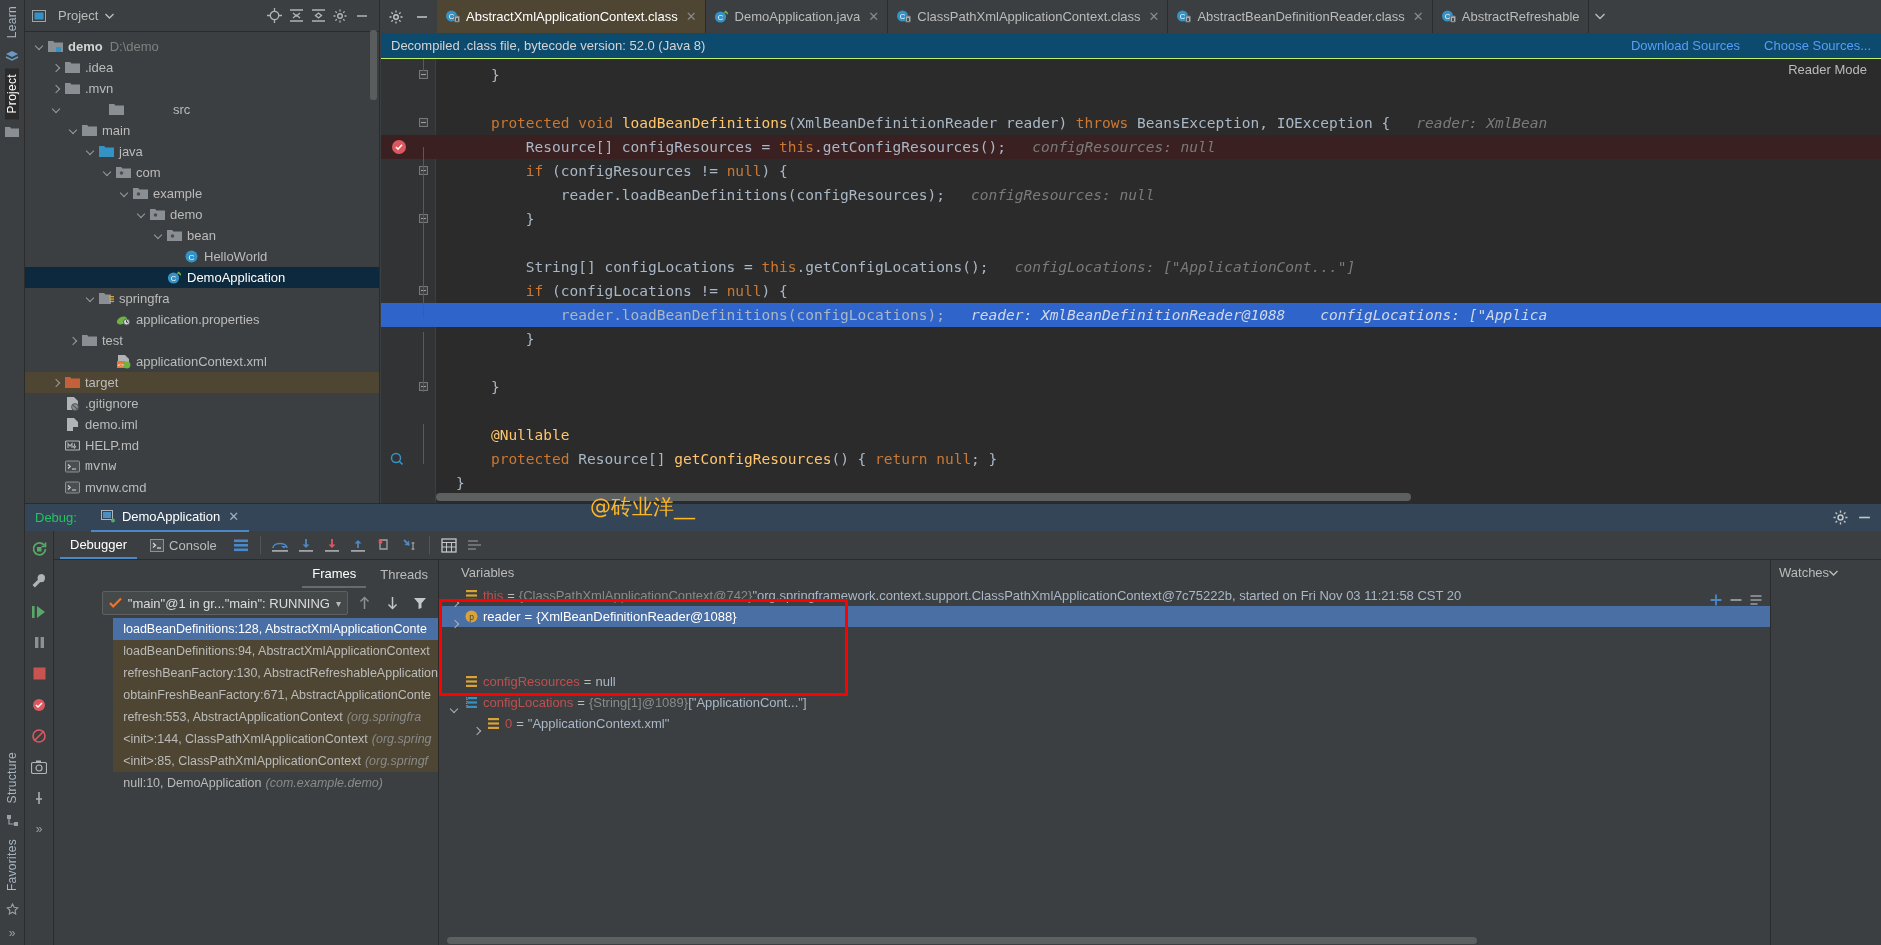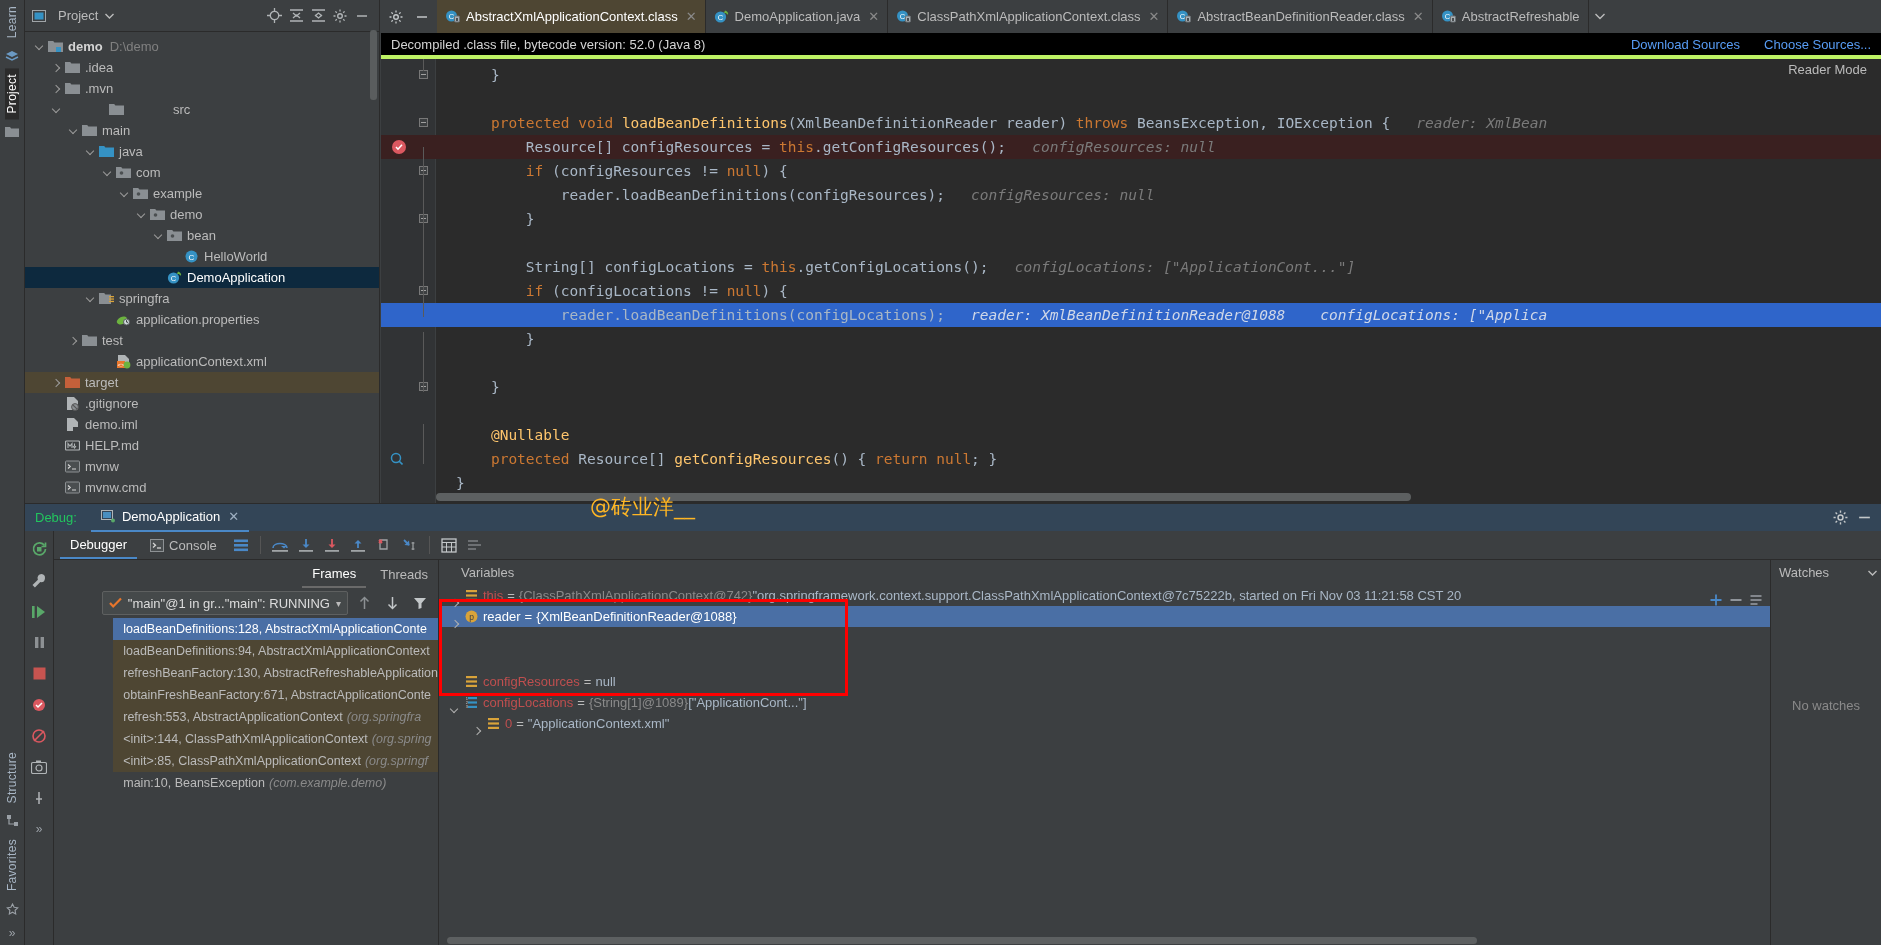--- a/index.html
+++ b/index.html
@@ -73,22 +73,22 @@
     display:flex; align-items:center; padding:0 8px 0 8px; gap:6px;
     font-size:13px; color:#bbbbbb; border-right:1px solid #2b2b2b; cursor:pointer;
     white-space:nowrap; max-width:300px;
   }
   .tab.active { background:#4e4633; color:#ffffff; }
   .tab-ico { width:15px;height:15px;flex:0 0 15px; display:flex;align-items:center;justify-content:center;}
   .tab-close { color:#8a8a8a; font-size:13px; margin-left:2px; }
   .tabs-chev { display:flex;align-items:center;padding:0 6px; }
 
   .notice-bar {
-    height:26px; background:#000000; display:flex; align-items:center;
-    padding:0 10px; font-size:13px; color:#d4d4d4; border-bottom:4px solid #bef264;
+    height:26px; background:#0c4a6e; display:flex; align-items:center;
+    padding:0 10px; font-size:13px; color:#d4d4d4; border-bottom:1px solid #bef264;
   }
   .notice-spacer { flex:1; }
   .notice-link { color:#589df6; margin-left:24px; cursor:pointer; font-size:13px; }
 
   .reader-mode {
     position:absolute; right:14px; top:62px; font-size:13px; color:#bbbbbb; z-index:5;
   }
 
   .code-wrap { position:relative; height:444px; background:#2b2b2b; overflow:hidden; }
   .gutter {
@@ -214,21 +214,21 @@
   .v-eq { color:#bbbbbb; margin:0 4px; }
   .v-val { color:#a9b7c6; }
   .v-ref { color:#8a8a8a; }
   .var-row.sel .v-name, .var-row.sel .v-val, .var-row.sel .v-ref, .var-row.sel .v-eq { color:#ffffff; }
 
   .red-box {
     position:absolute; left:0px; top:14px; width:409px; height:97px;
     border:3px solid #ff0000; pointer-events:none; z-index:20;
   }
 
-  .watches-col { width:110px; display:flex; flex-direction:column;gap:41px; }
+  .watches-col { width:110px; display:flex; flex-direction:row;gap:41px; }
   .watches-hdr { height:25px; display:flex; align-items:center; padding:0 4px 0 8px; font-size:13px; color:#bbbbbb; }
   .watches-body { flex:1; display:flex; align-items:flex-start; justify-content:center; padding-top:72px; }
   .no-watches { font-size:13px; color:#8a8a8a; }
 
   .vars-scroll-h {
     position:absolute; left:8px; bottom:1px; width:1030px; height:7px;
     background:#5d6061; border-radius:4px;
   }
 
   svg { display:block; }
@@ -512,21 +512,21 @@
         <div class="tree-row" style="padding-left: 25px;">
           <span class="arrow"></span>
           <span class="t-ico">
             <svg width="15" height="15" viewBox="0 0 15 15">
               <rect x="0.5" y="3" width="14" height="9" rx="1" fill="none" stroke="#b0b4b6" stroke-width="1.2"></rect>
               <path d="M3 10V5.5l2 2.5 2-2.5V10M9.5 5.5v3M8 8l1.5 2L11 8" stroke="#b0b4b6" stroke-width="1.1" fill="none"></path>
             </svg>
           </span>
           <span class="t-label">HELP.md</span>
         </div>
-        <div class="tree-row" style="padding-left: 25px;">
+        <div class="tree-row" style="padding-left: 25px; font-family: Liberation Mono, monospace;">
           <span class="arrow"></span>
           <span class="t-ico">
             <svg width="15" height="15" viewBox="0 0 15 15">
               <rect x="0.5" y="2" width="14" height="11" rx="1" fill="#4a4e50" stroke="#8d9194"></rect>
               <path d="M3 5.5l2.2 2L3 9.5M7 10h4" stroke="#d4d4d4" stroke-width="1.2" fill="none"></path>
             </svg>
           </span>
           <span class="t-label">mvnw</span>
         </div>
         <div class="tree-row" style="padding-left: 25px;">
@@ -888,21 +888,21 @@
                 </div>
                 <div class="frame-row warn">
                   <span>&lt;init&gt;:144, ClassPathXmlApplicationContext </span>
                   <span class="frame-pkg">(org.spring</span>
                 </div>
                 <div class="frame-row warn">
                   <span>&lt;init&gt;:85, ClassPathXmlApplicationContext </span>
                   <span class="frame-pkg">(org.springf</span>
                 </div>
                 <div class="frame-row">
-                  <span>main:10, BeansException </span>
+                  <span>null:10, DemoApplication </span>
                   <span class="frame-pkg">(com.example.demo)</span>
                 </div>
               </div>
           </div>
 
           <div class="vars-col">
             <div class="vars-hdr">Variables</div>
             <div class="vars-list" id="vars-list">
               <div class="red-box"></div>
             <div class="var-row" style="padding-left: 10px;">

